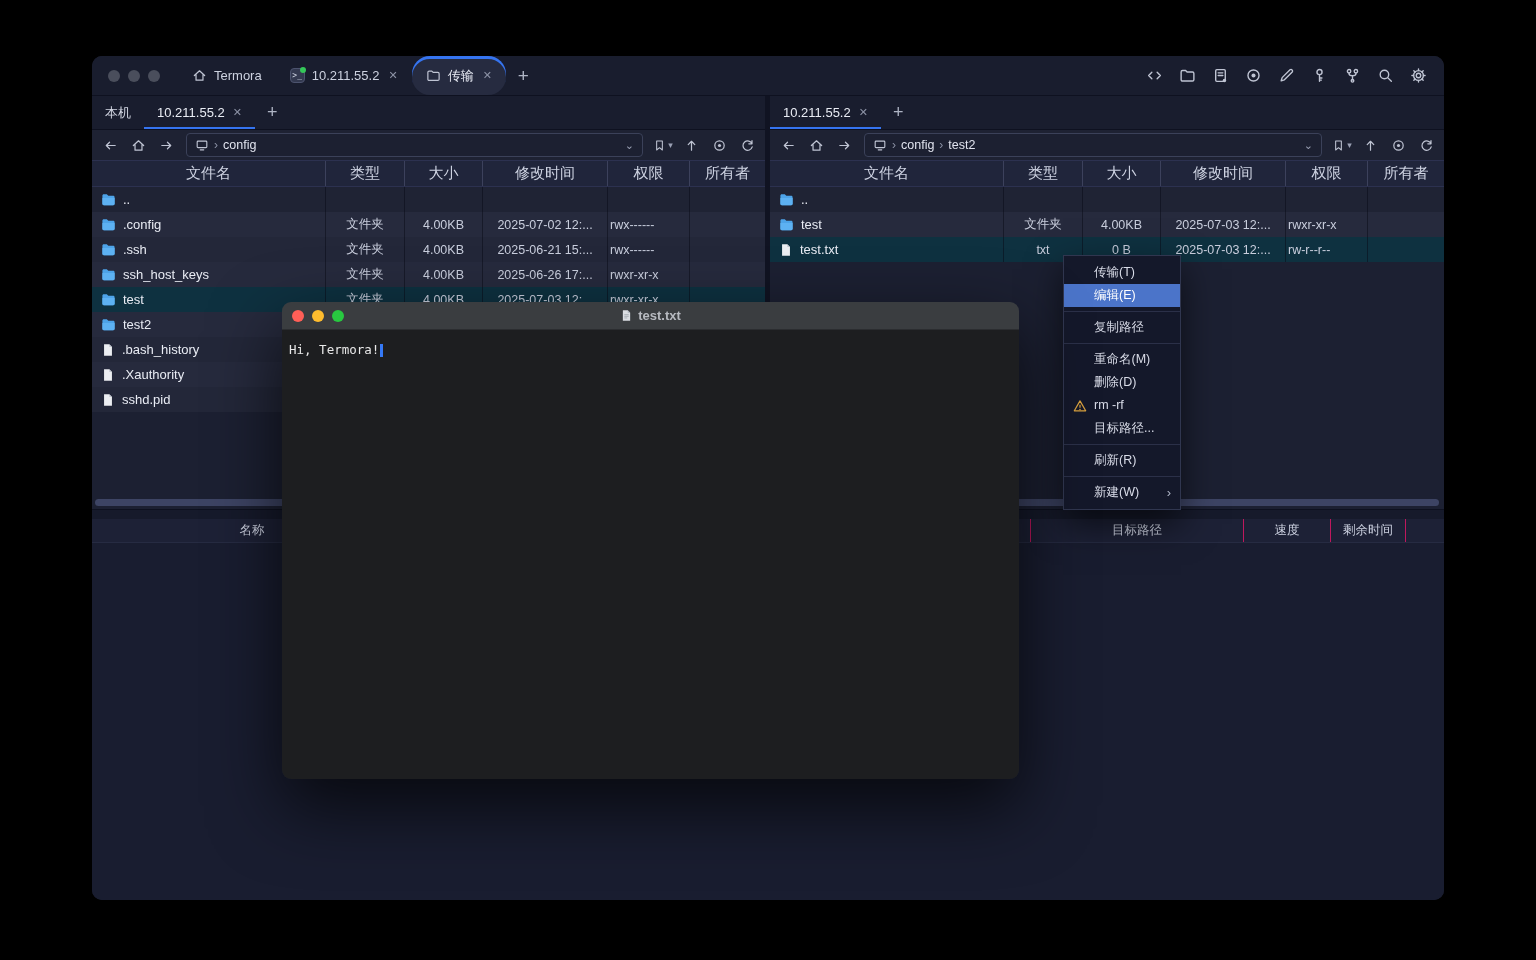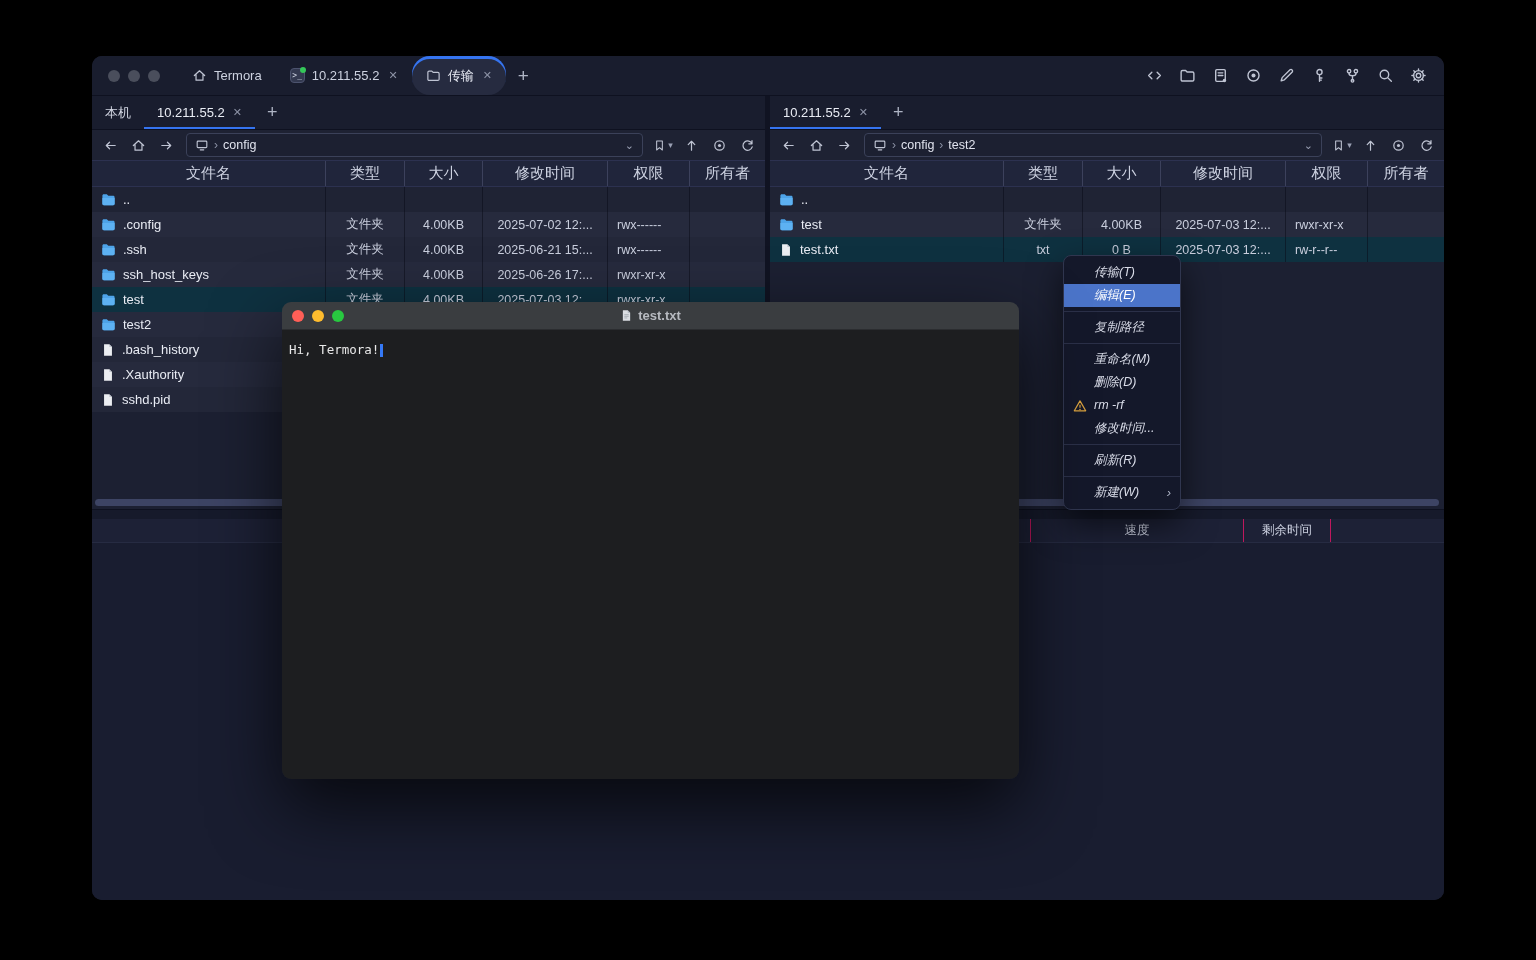--- a/index.html
+++ b/index.html
@@ -59,38 +59,38 @@
   .cols-l{grid-template-columns:233px 79px 78px 125px 82px 76px;}
   .cols-r{grid-template-columns:233px 79px 78px 125px 82px 77px;}
   .frow{display:grid;height:25px;font-size:12.5px;color:#c9cedd;}
   .frow:nth-child(odd){background:#262a3d;}
   .frow:nth-child(even){background:#232739;}
   .frow.first{background:#1f2334;}
   .frow.selected{background:#0e3140;}
   .cell{display:flex;align-items:center;justify-content:center;border-left:1px solid rgba(8,10,22,.5);overflow:hidden;white-space:nowrap;}
   .cell:first-child{border-left:none;}
   .cell.name{justify-content:flex-start;padding-left:9px;gap:7px;color:#e9ecf4;font-size:13px;}
-  .cell.left{justify-content:flex-start;padding-left:9px;}
+  .cell.left{justify-content:flex-start;padding-left:2px;}
   .fi{display:flex;align-items:center;}
   .hthumb{position:absolute;height:7px;border-radius:4px;background:#3d4464;bottom:3px;}
   .panel.left .hthumb{left:3px;width:190px;}
   .panel.right .hthumb{left:5px;right:5px;}
 
   
   .splitter{height:10px;background:#161a2b;border-top:1px solid #0e1120;}
   .transfer-header{display:grid;grid-template-columns:320px 618px 213px 87px 75px 1fr;height:24px;
     background:#1d2136;border-bottom:1px solid #262b42;}
   .transfer-header .hcell{display:flex;align-items:center;justify-content:center;color:#ced3e2;font-size:12.5px;border-left:1px solid #be185d;}
   .transfer-header .hcell:first-child{border-left:none;}
   .transfer-body{height:357px;background:#191d30;}
 
   
   .context-menu{position:absolute;left:1063px;top:255px;width:118px;z-index:40;
-    background:#14182a;border:1px solid #30364f;border-radius:8px;padding:5px 0;
-    box-shadow:0 14px 34px rgba(0,0,0,.6);font-style:italic;}
+    background:#14182a;border:1px solid #30364f;border-radius:0;padding:5px 0;
+    box-shadow:0 14px 34px rgba(0,0,0,.6);}
   .cm-item{position:relative;height:23px;line-height:23px;padding-left:30px;color:#d9dce8;font-size:12.5px;white-space:nowrap;}
   .cm-item.selected{background:#4b74c9;color:#fff;}
   .cm-sep{height:1px;background:#2b3048;margin:4px 0;}
   .cm-ico{position:absolute;left:9px;top:4px;}
   .cm-arrow{position:absolute;right:9px;top:0;color:#aeb4c6;font-size:13px;}
 
   
   .editor-window{position:absolute;left:282px;top:302px;width:737px;height:477px;z-index:50;
     border-radius:9px;overflow:hidden;box-shadow:0 28px 70px rgba(0,0,0,.7);}
   .editor-titlebar{height:28px;background:#3a3d40;border-bottom:1px solid #2b2d30;display:flex;align-items:center;position:relative;}
@@ -539,20 +539,21 @@
           <div class="cell">2025-07-03 12:...</div>
           <div class="cell left">rw-r--r--</div>
           <div class="cell"></div>
         </div>
         <div class="hthumb"></div>
       </section>
     </div>
 
     <div class="splitter"></div>
     <div class="transfer-header">
+      <div class="hcell">名称</div>
       <div class="hcell"></div>
       <div class="hcell">目标路径</div>
       <div class="hcell">速度</div>
       <div class="hcell">剩余时间</div>
       <div class="hcell"></div>
     </div>
     <div class="transfer-body"></div>
   </div>
 
   <div class="context-menu">
@@ -561,21 +562,21 @@
     <div class="cm-sep"></div>
     <div class="cm-item">复制路径</div>
     <div class="cm-sep"></div>
     <div class="cm-item">重命名(M)</div>
     <div class="cm-item">删除(D)</div>
     <div class="cm-item"><span class="cm-ico"><svg width="14" height="14" viewBox="0 0 16 16">
             <path d="M8 2.2 L14.5 13.5 H1.5 z" fill="none" stroke="#d9a13f" stroke-width="1.4" stroke-linejoin="round"></path>
             <line x1="8" y1="6.5" x2="8" y2="10" stroke="#d9a13f" stroke-width="1.4"></line>
             <circle cx="8" cy="11.9" r="0.9" fill="#d9a13f"></circle>
           </svg></span><span>rm -rf</span></div>
-    <div class="cm-item">修改时间...</div>
+    <div class="cm-item">目标路径...</div>
     <div class="cm-sep"></div>
     <div class="cm-item">刷新(R)</div>
     <div class="cm-sep"></div>
     <div class="cm-item"><span>新建(W)</span><span class="cm-arrow">›</span></div>
   </div>
 
   <div class="editor-window">
     <div class="editor-titlebar">
       <div class="ed-lights">
         <span class="ed-dot red"></span>

